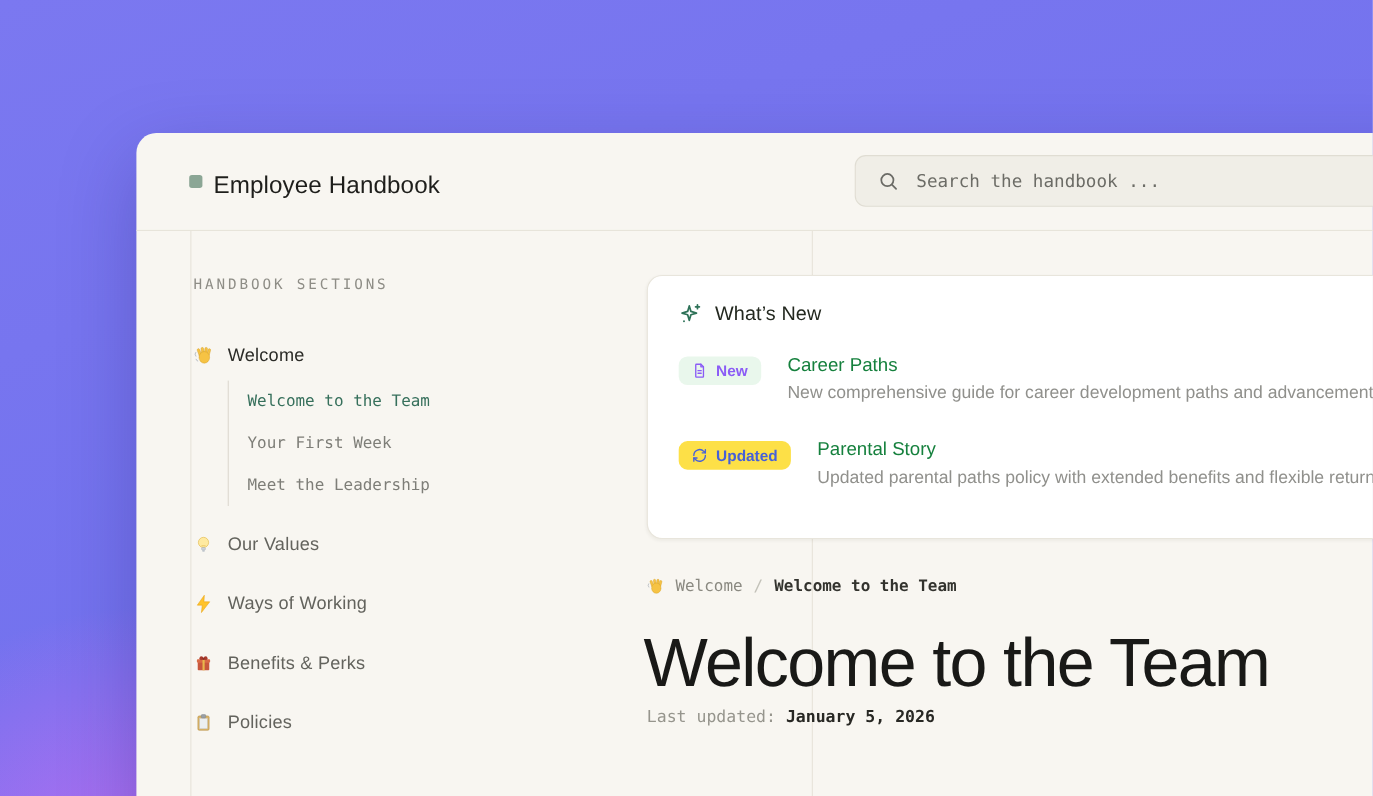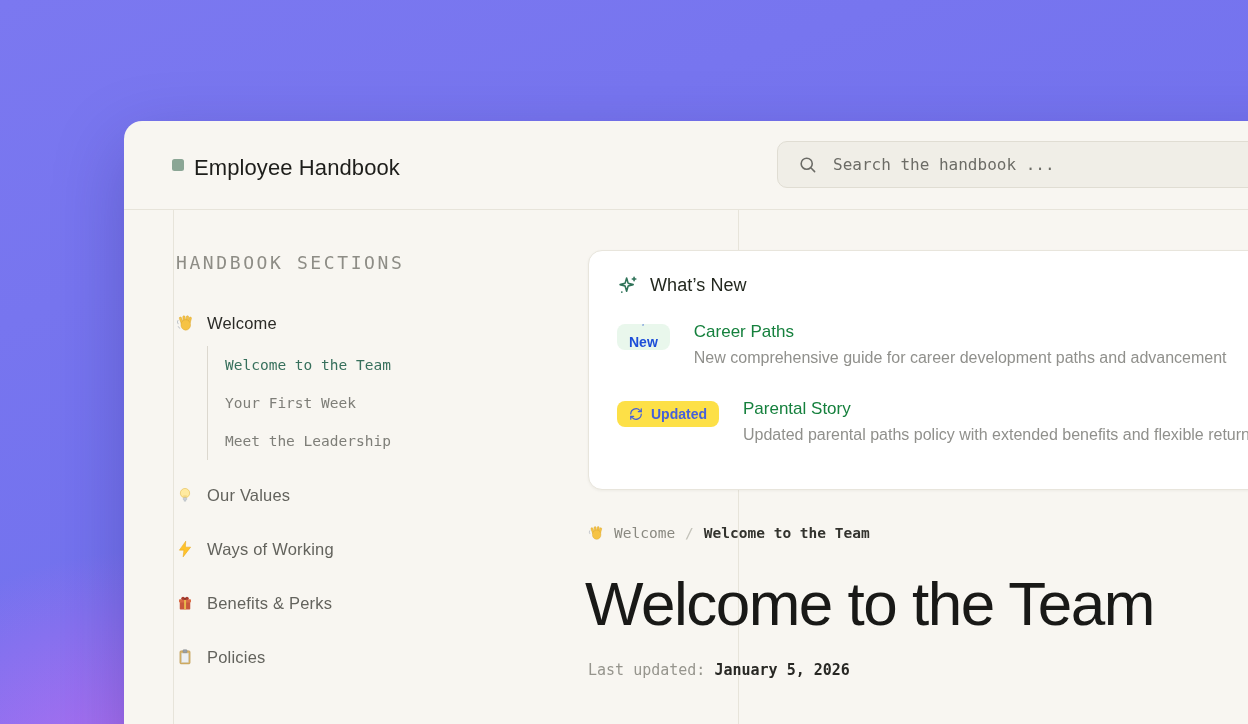--- a/index.html
+++ b/index.html
@@ -35,21 +35,21 @@
   .search-input { flex:1; border:none; outline:none; background:transparent;
     font-family:"DejaVu Sans Mono", monospace; font-size:16px; color:#3a3a35; }
   .search-input::placeholder { color:#6c6c66; opacity:1; }
 
   
   .vrule { position:absolute; top:89px; bottom:0; width:1px; background:#e7e4da; }
   .vrule.left  { left:49px; }
   .vrule.right { left:614px; }
 
   
-  .section-label { position:absolute; left:52px; top:131px; font-size:18px;
+  .section-label { position:absolute; left:52px; top:131px; font-size:13px;
     letter-spacing:2.6px; color:#8e8d86; }
   .nav { position:absolute; left:52px; top:190px; width:430px; }
   .nav-item { display:flex; align-items:center; gap:13px; height:24px; cursor:pointer; }
   .nav-item .nav-label { font-size:16.5px; color:#63635d; letter-spacing:.2px; }
   .nav-item.current .nav-label { color:#2b2b27; }
   .nav-icon { width:18px; height:18px; display:inline-flex; }
   .nav-sublist { margin:11px 0 23px 31px; border-left:1px solid #dcd8cf; padding-left:17px; }
   .nav-subitem { font-size:14.5px; line-height:38px; height:38px; color:#7e7e78; cursor:pointer; }
   .nav-subitem.active { color:#37705c; }
   .nav-gap { height:30px; }
@@ -57,34 +57,34 @@
   
   .wn-card { position:absolute; left:464px; top:129px; width:830px; height:240px;
     background:#ffffff; border:1px solid #e8e5dc; border-radius:14px;
     box-shadow:0 1px 3px rgba(30,30,20,.05); padding:24px 28px; }
   .wn-head { display:flex; align-items:center; gap:12px; margin-bottom:26px; }
   .wn-title { font-size:18px; font-weight:400; color:#23281f; letter-spacing:.1px; }
   .wn-entry { display:flex; align-items:flex-start; gap:24px; margin-bottom:32px; }
   .badge { display:inline-flex; align-items:center; gap:8px; height:26px;
     padding:0 12px; border-radius:8px; font-size:14px; font-weight:600; flex:0 0 auto;
     margin-top:2px; }
-  .badge.new { background:#e9f7ec; color:#1d4ed8;flex-direction:column; }
+  .badge.new { background:#e9f7ec; color:#8b5cf6; }
   .badge.updated { background:#fde047; color:#4660d9; }
   .wn-entry-title { font-size:17px; font-weight:500; color:#15803d; margin-bottom:7px; }
   .wn-entry-desc { font-size:16px; color:#90908c; white-space:nowrap; }
 
   
   .breadcrumb { position:absolute; left:464px; top:404px; display:flex; align-items:center;
     gap:10px; font-size:14.5px; }
   .crumb-section { color:#8a8981; }
   .crumb-sep { color:#c2c1b8; }
   .crumb-page { color:#33332e; font-weight:700; }
   .page-title { position:absolute; left:461px; top:450px; font-size:62px; font-weight:500;
     color:#191917; letter-spacing:-1.5px; line-height:1.05; white-space:nowrap; }
-  .updated-line { position:absolute; left:464px; top:540px; font-size:15px; }
+  .updated-line { position:absolute; left:464px; top:521px; font-size:15px; }
   .updated-label { color:#96958d; }
   .updated-value { color:#282824; font-weight:700; }
 
   .emoji-icon { display:inline-flex; }
 </style>
 </head>
 <body>
 
 <div class="window">
 

